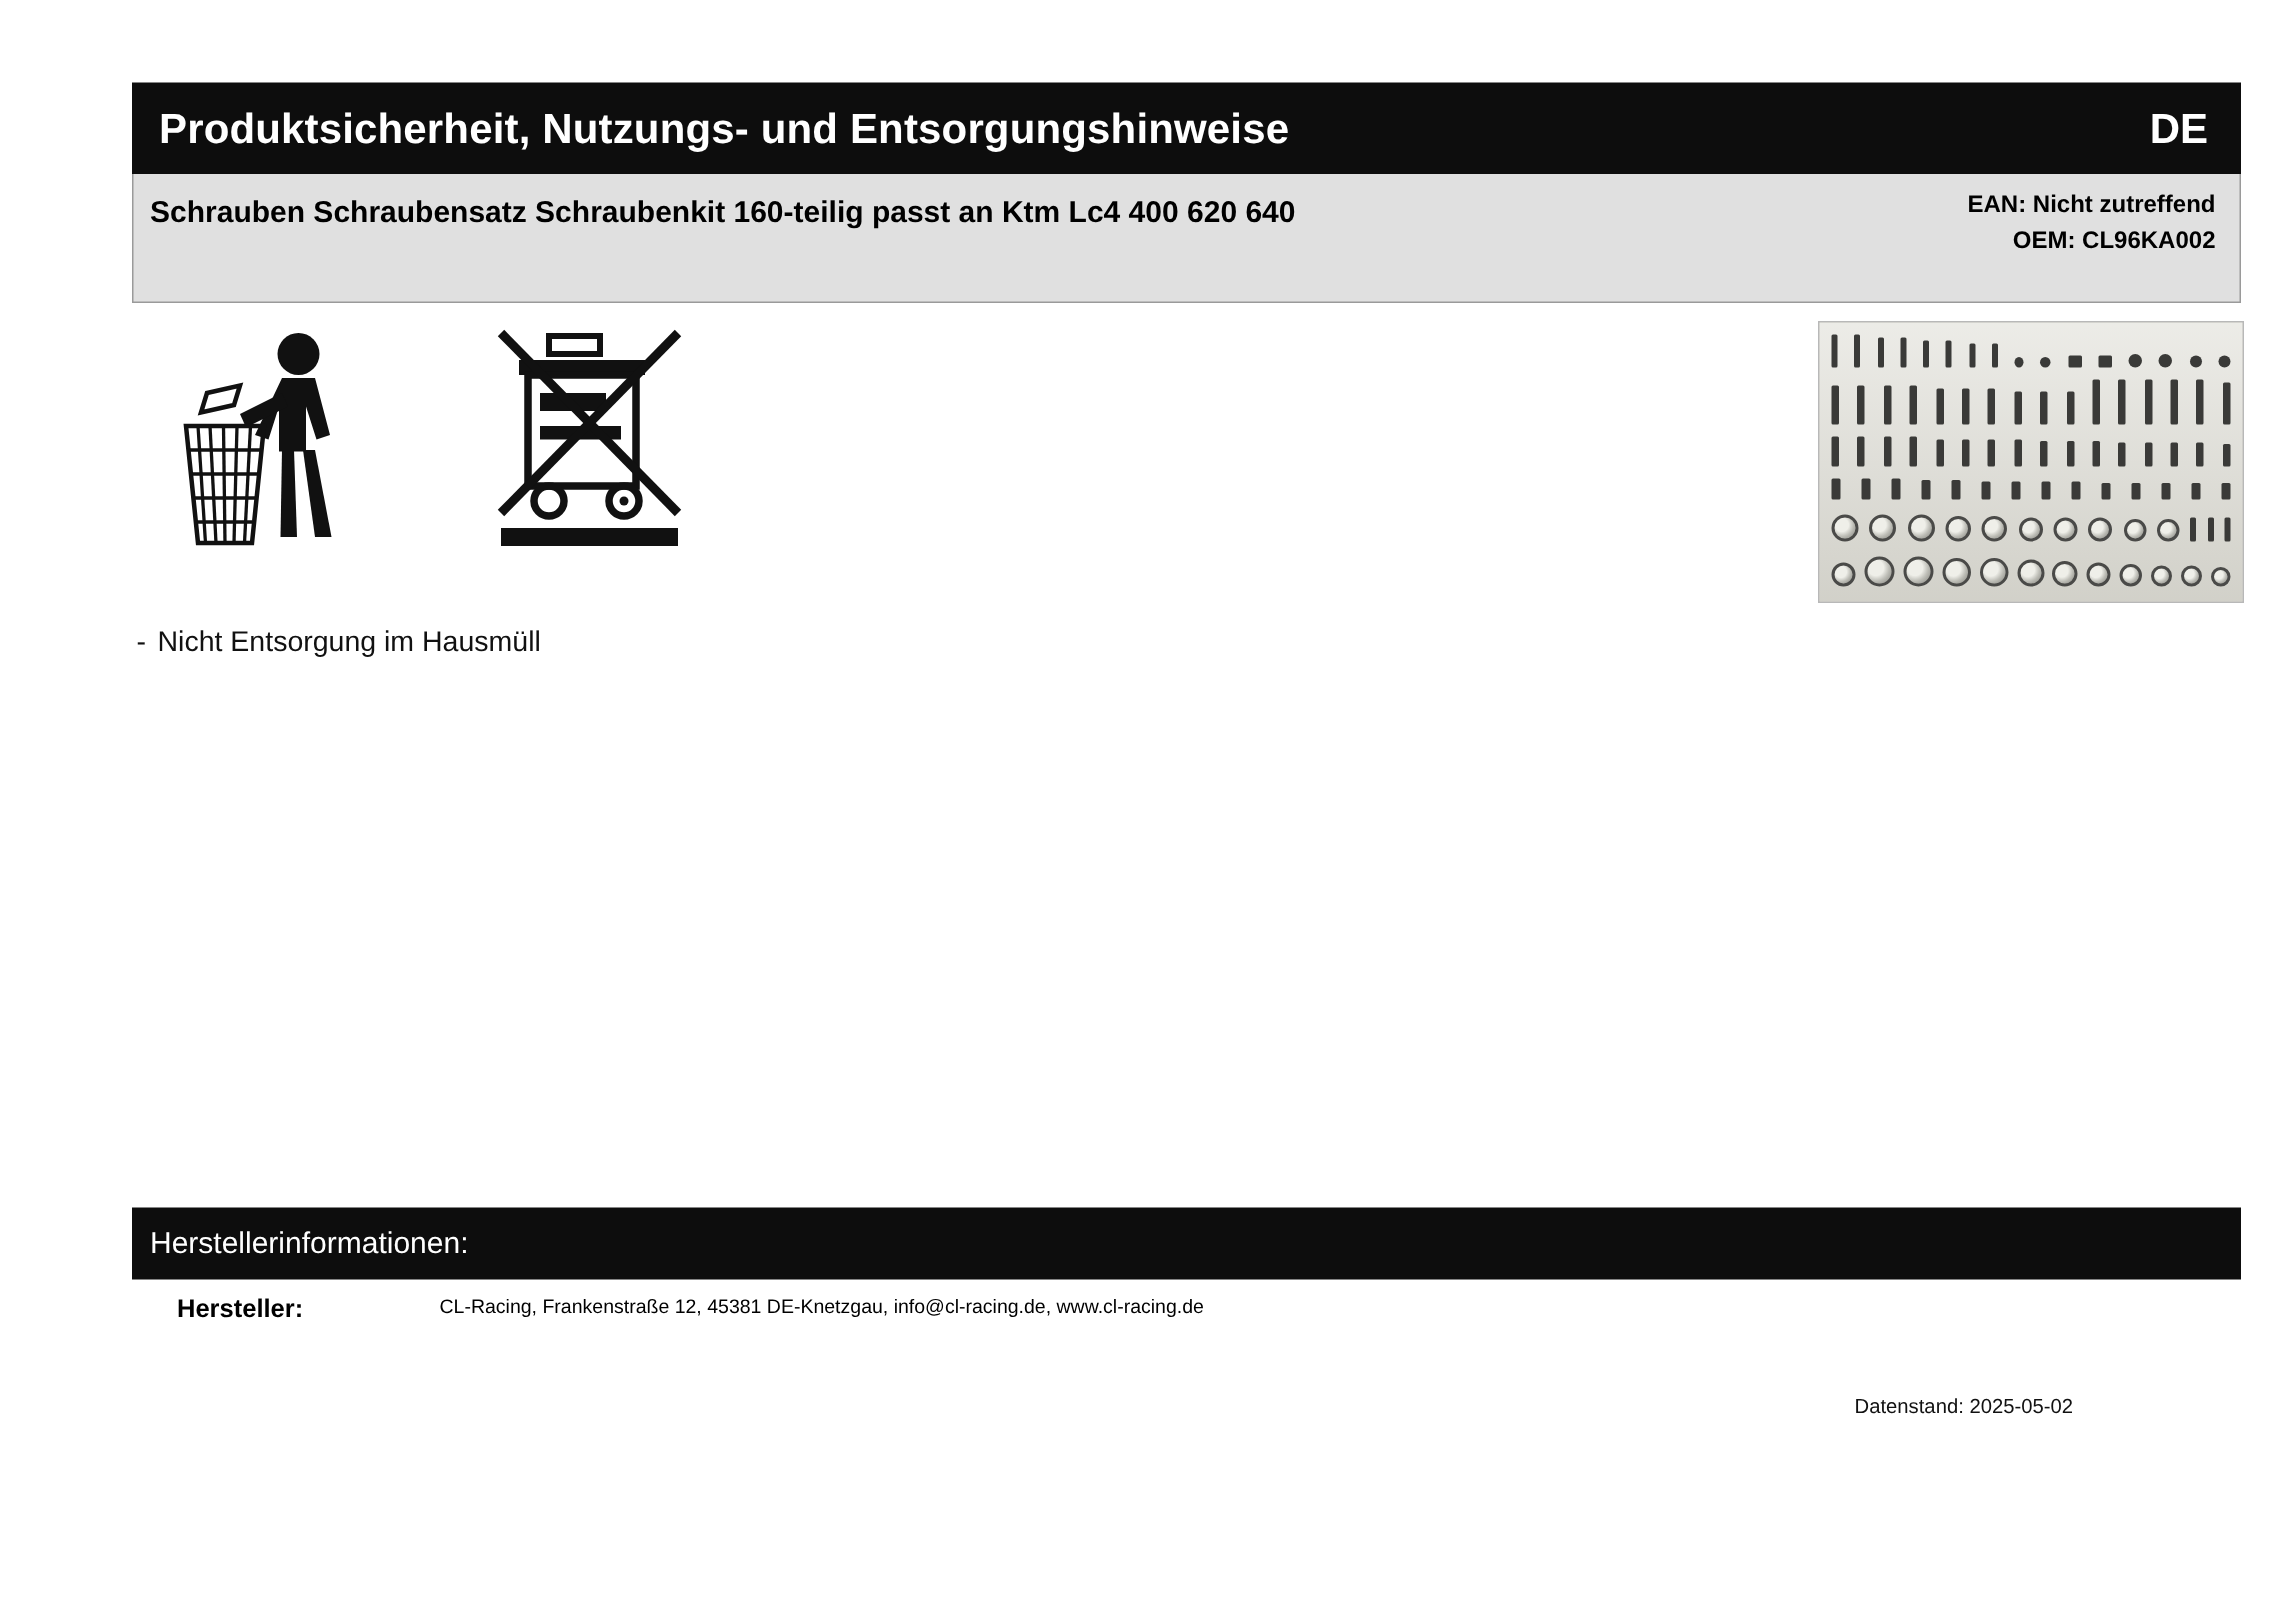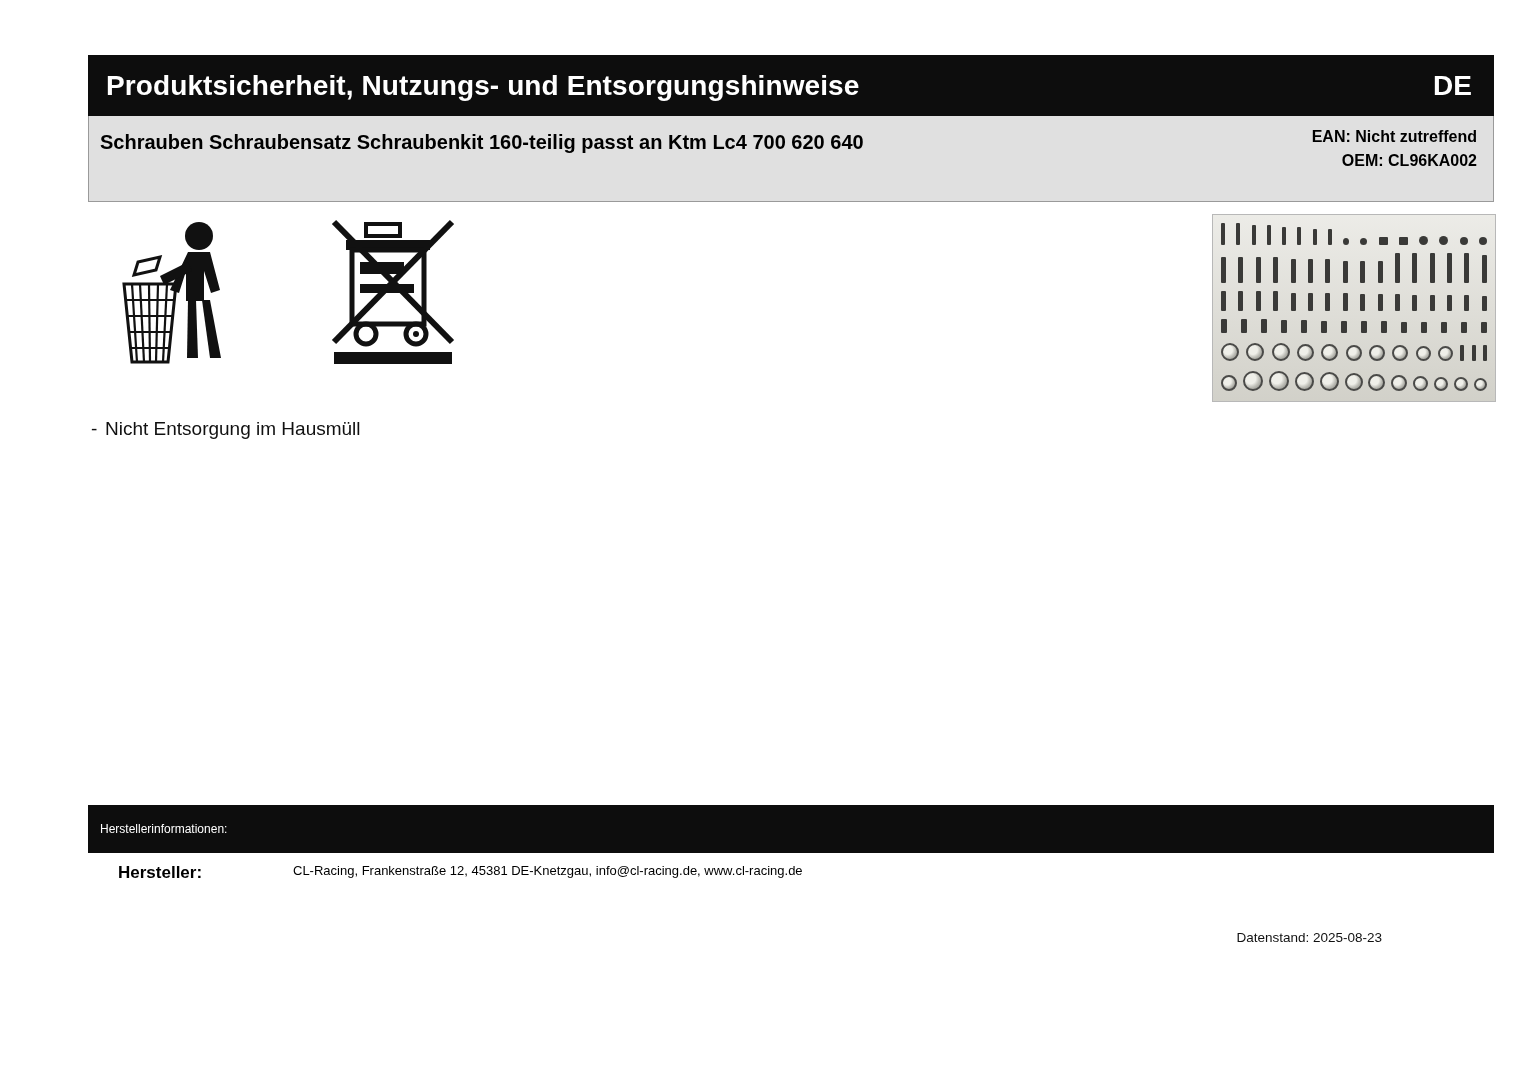--- a/index.html
+++ b/index.html
@@ -160,21 +160,21 @@
     width: 1406px;
     height: 48px;
     background: #0d0d0d;
     display: flex;
     align-items: center;
     padding-left: 12px;
     box-sizing: border-box;
   }
   .maker-band-label {
     color: #ffffff;
-    font-size: 12px;
+    font-size: 20px;
     font-weight: normal;
   }
   .maker-row {
     position: absolute;
     left: 52px;
     top: 860px;
     width: 1406px;
     height: 26px;
   }
   .maker-key {
@@ -203,21 +203,21 @@
 <body>
 
 <div class="sheet">
 
   <div class="header-bar">
     <div class="header-title">Produktsicherheit, Nutzungs- und Entsorgungshinweise</div>
     <div class="header-lang">DE</div>
   </div>
 
   <div class="subtitle-band">
-    <div class="product-name">Schrauben Schraubensatz Schraubenkit 160-teilig passt an Ktm Lc4 700 620 640</div>
+    <div class="product-name">Schrauben Schraubensatz Schraubenkit 160-teilig passt an Ktm Lc4 400 620 640</div>
     <div class="code-block">
       <div class="code-line">EAN: Nicht zutreffend</div>
       <div class="code-line">OEM: CL96KA002</div>
     </div>
   </div>
 
   <div class="picto-area">
 
     
     <span class="picto picto-waste">
@@ -384,15 +384,15 @@
 
   <div class="maker-band">
     <span class="maker-band-label">Herstellerinformationen:</span>
   </div>
 
   <div class="maker-row">
     <span class="maker-key">Hersteller:</span>
     <span class="maker-val">CL-Racing, Frankenstraße 12, 45381 DE-Knetzgau, info@cl-racing.de, www.cl-racing.de</span>
   </div>
 
-  <div class="datestamp">Datenstand: 2025-08-23</div>
+  <div class="datestamp">Datenstand: 2025-05-02</div>
 
 </div>
 
 </body></html>

